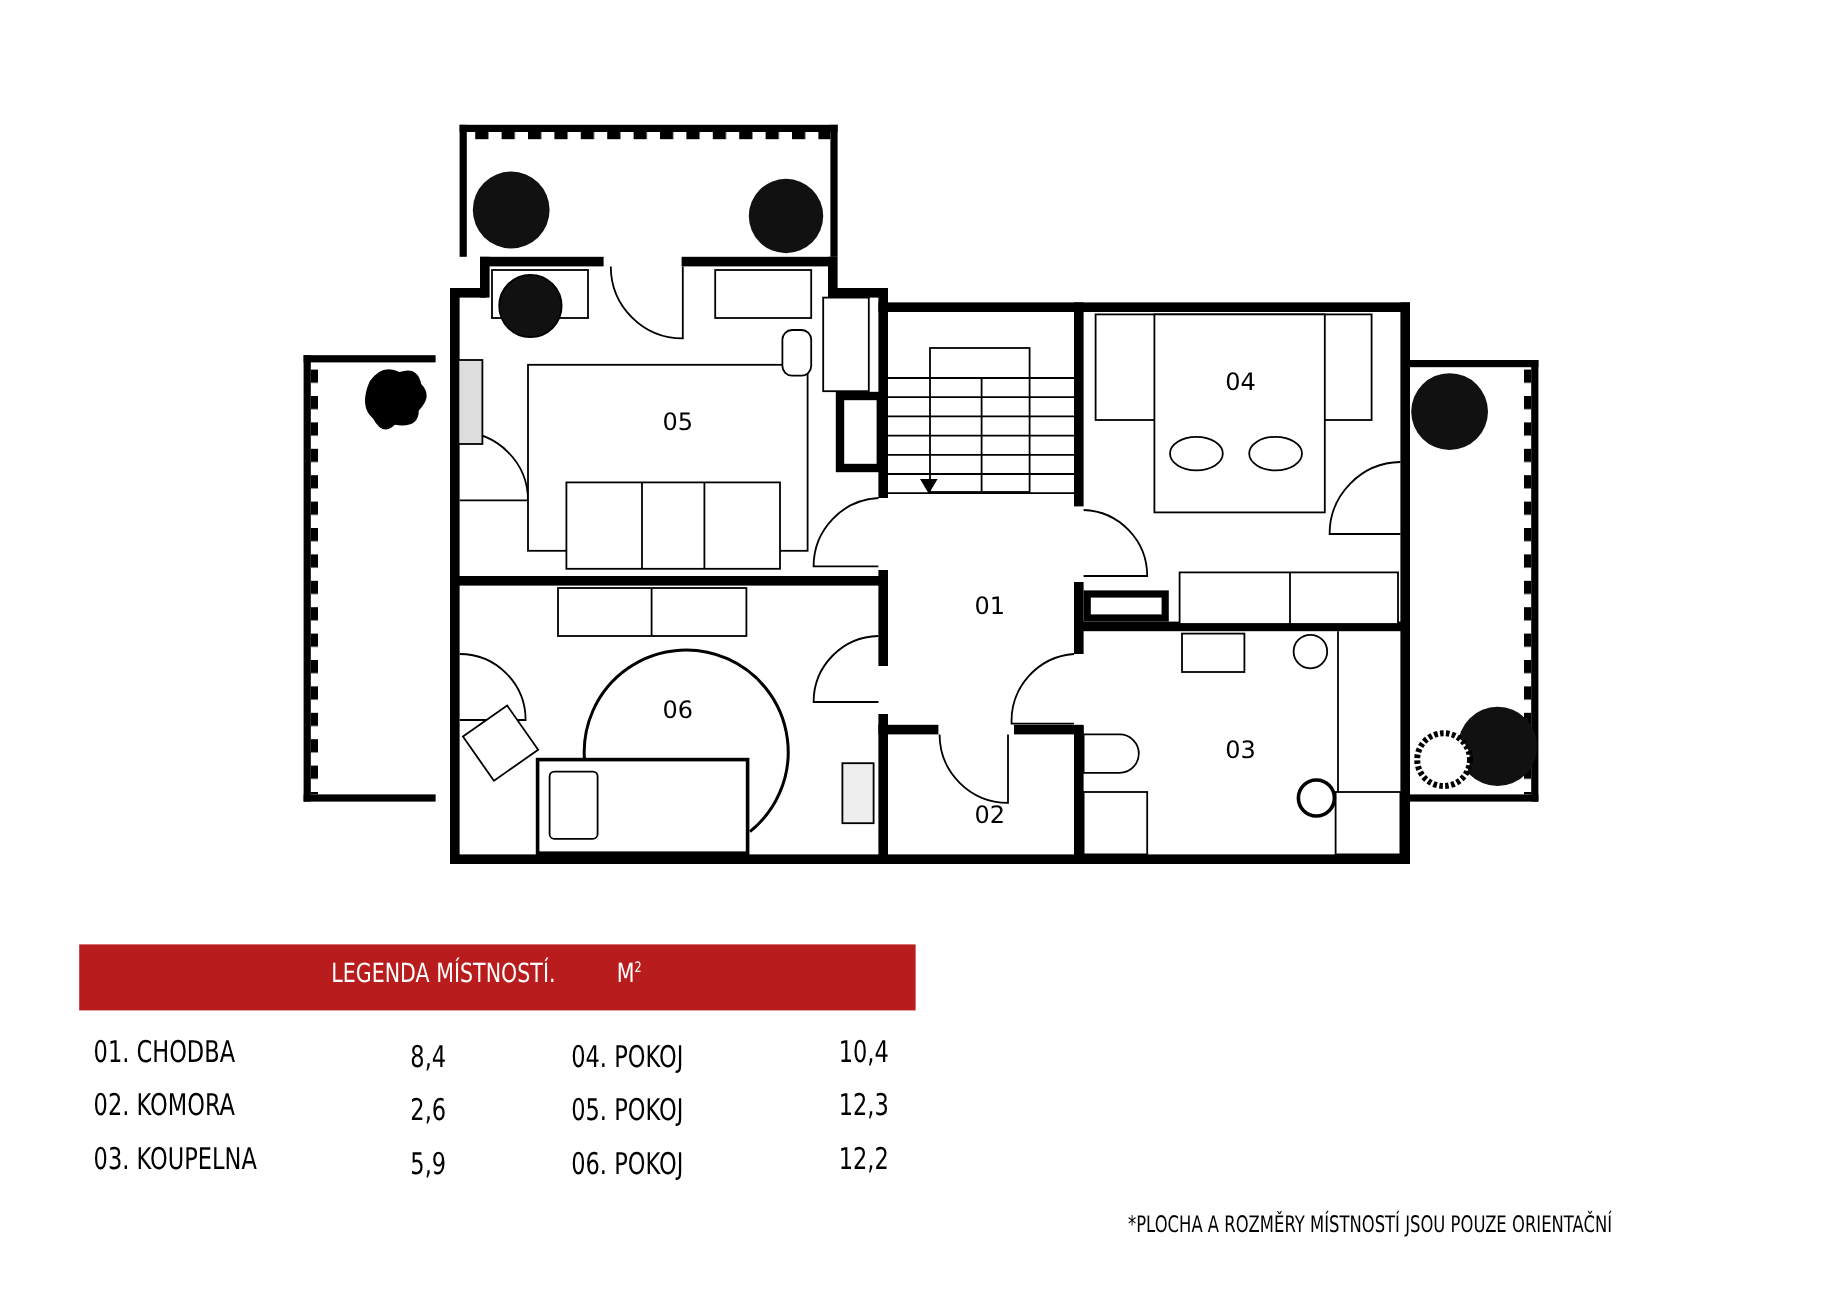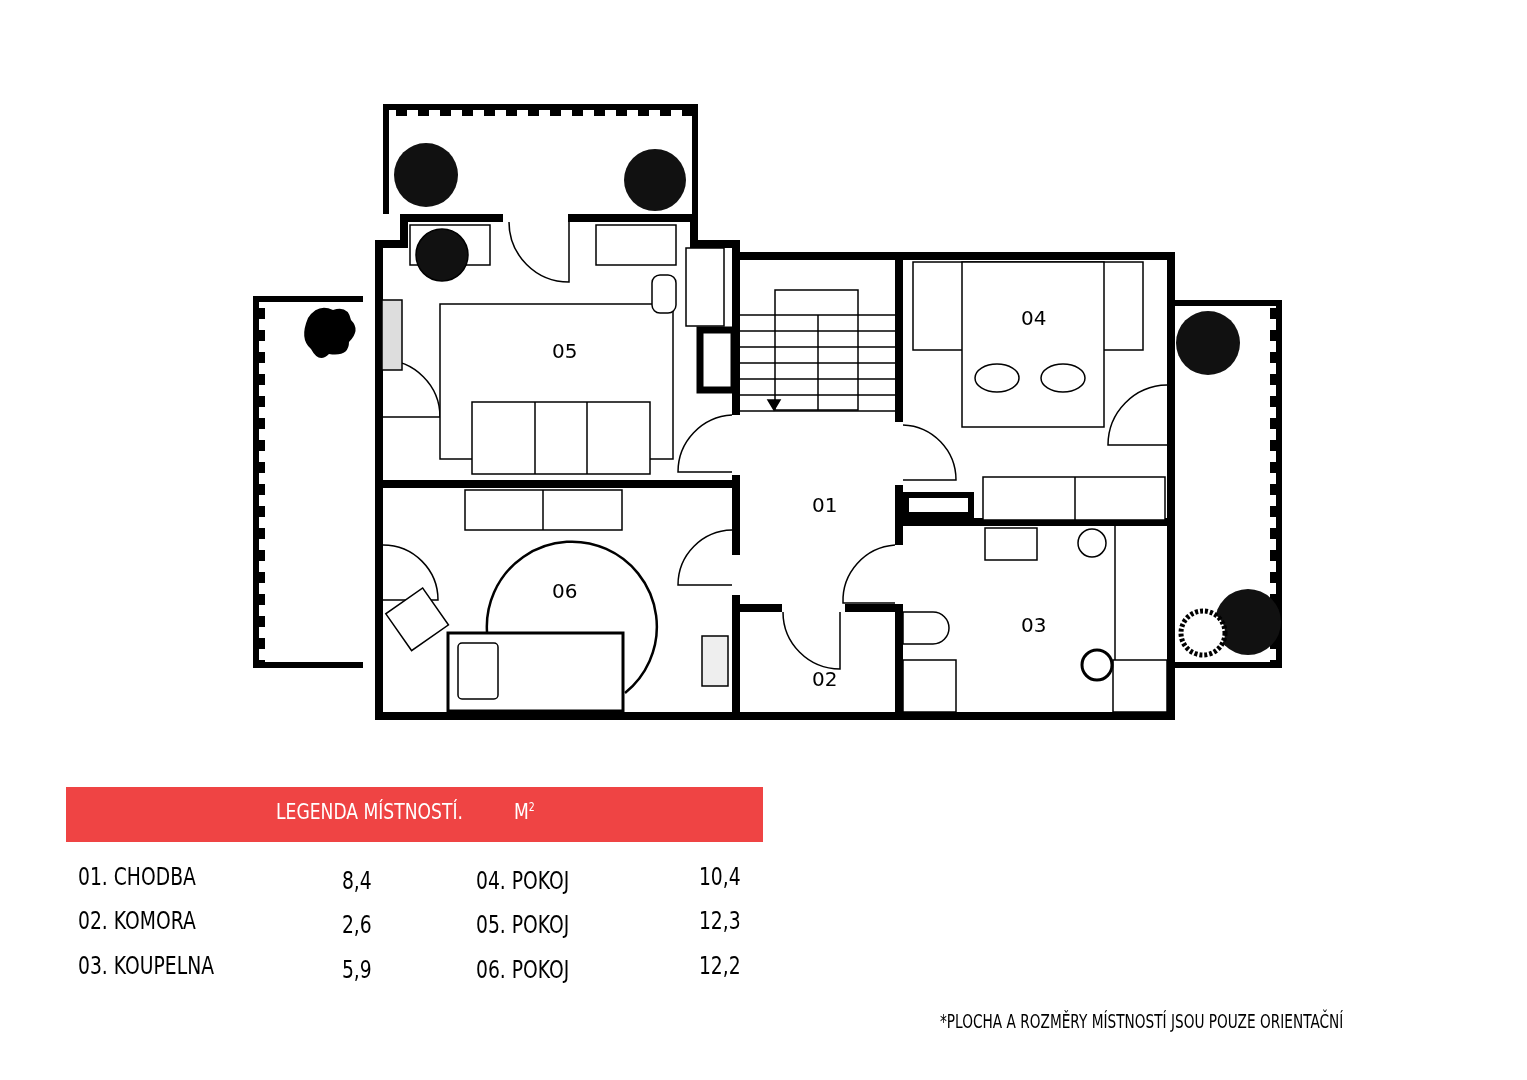--- a/index.html
+++ b/index.html
@@ -1,21 +1,21 @@
 <!DOCTYPE html>
 <html><head>
 <meta charset="utf-8">
 <style>
   html, body { margin: 0; padding: 0; background: #ffffff; }
   body { width: 1527px; height: 1080px; position: relative; overflow: hidden;
          font-family: "DejaVu Sans", sans-serif; color: #000; }
   #plan { position: absolute; left: 0; top: 0; width: 1527px; height: 760px; }
   .room-label { font-family: "DejaVu Sans", sans-serif; font-size: 20px; fill: #000; }
   .legend-bar { position: absolute; left: 66px; top: 787px; width: 697px; height: 55px;
-                background: #ef4444; color: #fff; font-family: "DejaVu Sans", sans-serif; text-align: center; }
+                background: #b91c1c; color: #fff; font-family: "DejaVu Sans", sans-serif; text-align: center; }
   .legend-title { position: absolute; left: 210px; top: 12px; font-size: 22px; letter-spacing: 0px;
                   transform: scaleX(0.78); transform-origin: left center; white-space: nowrap; }
   .legend-unit { position: absolute; left: 448px; top: 12px; font-size: 22px;
                  transform: scaleX(0.78); transform-origin: left center; white-space: nowrap; }
   .legend-unit sup { font-size: 12px; }
   .lg { position: absolute; font-size: 25px; white-space: nowrap;
         transform: scaleX(0.75); transform-origin: left center; }
   .lv { position: absolute; font-size: 25px; white-space: nowrap;
         transform: scaleX(0.75); transform-origin: right center; text-align: right; }
   .note { position: absolute; left: 940px; top: 1010px; font-size: 19px; white-space: nowrap;

